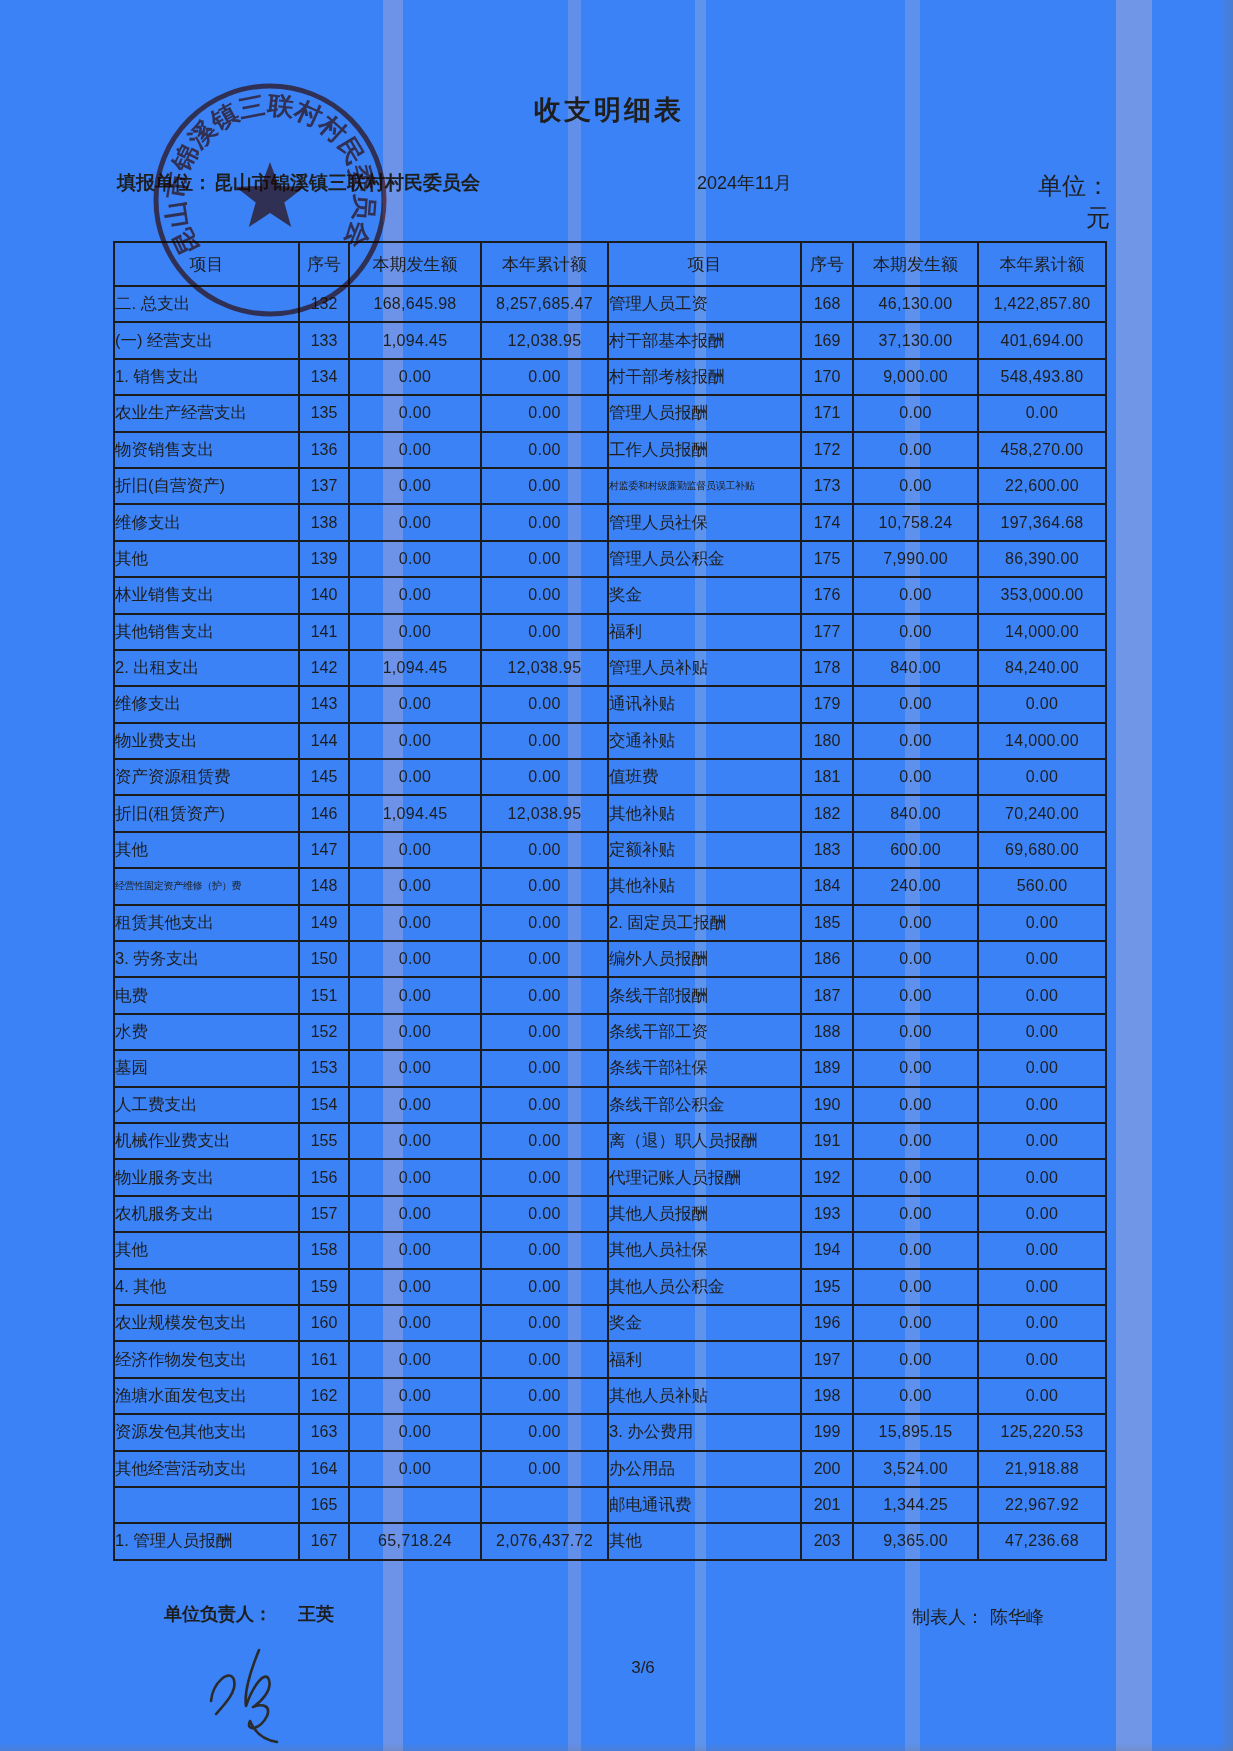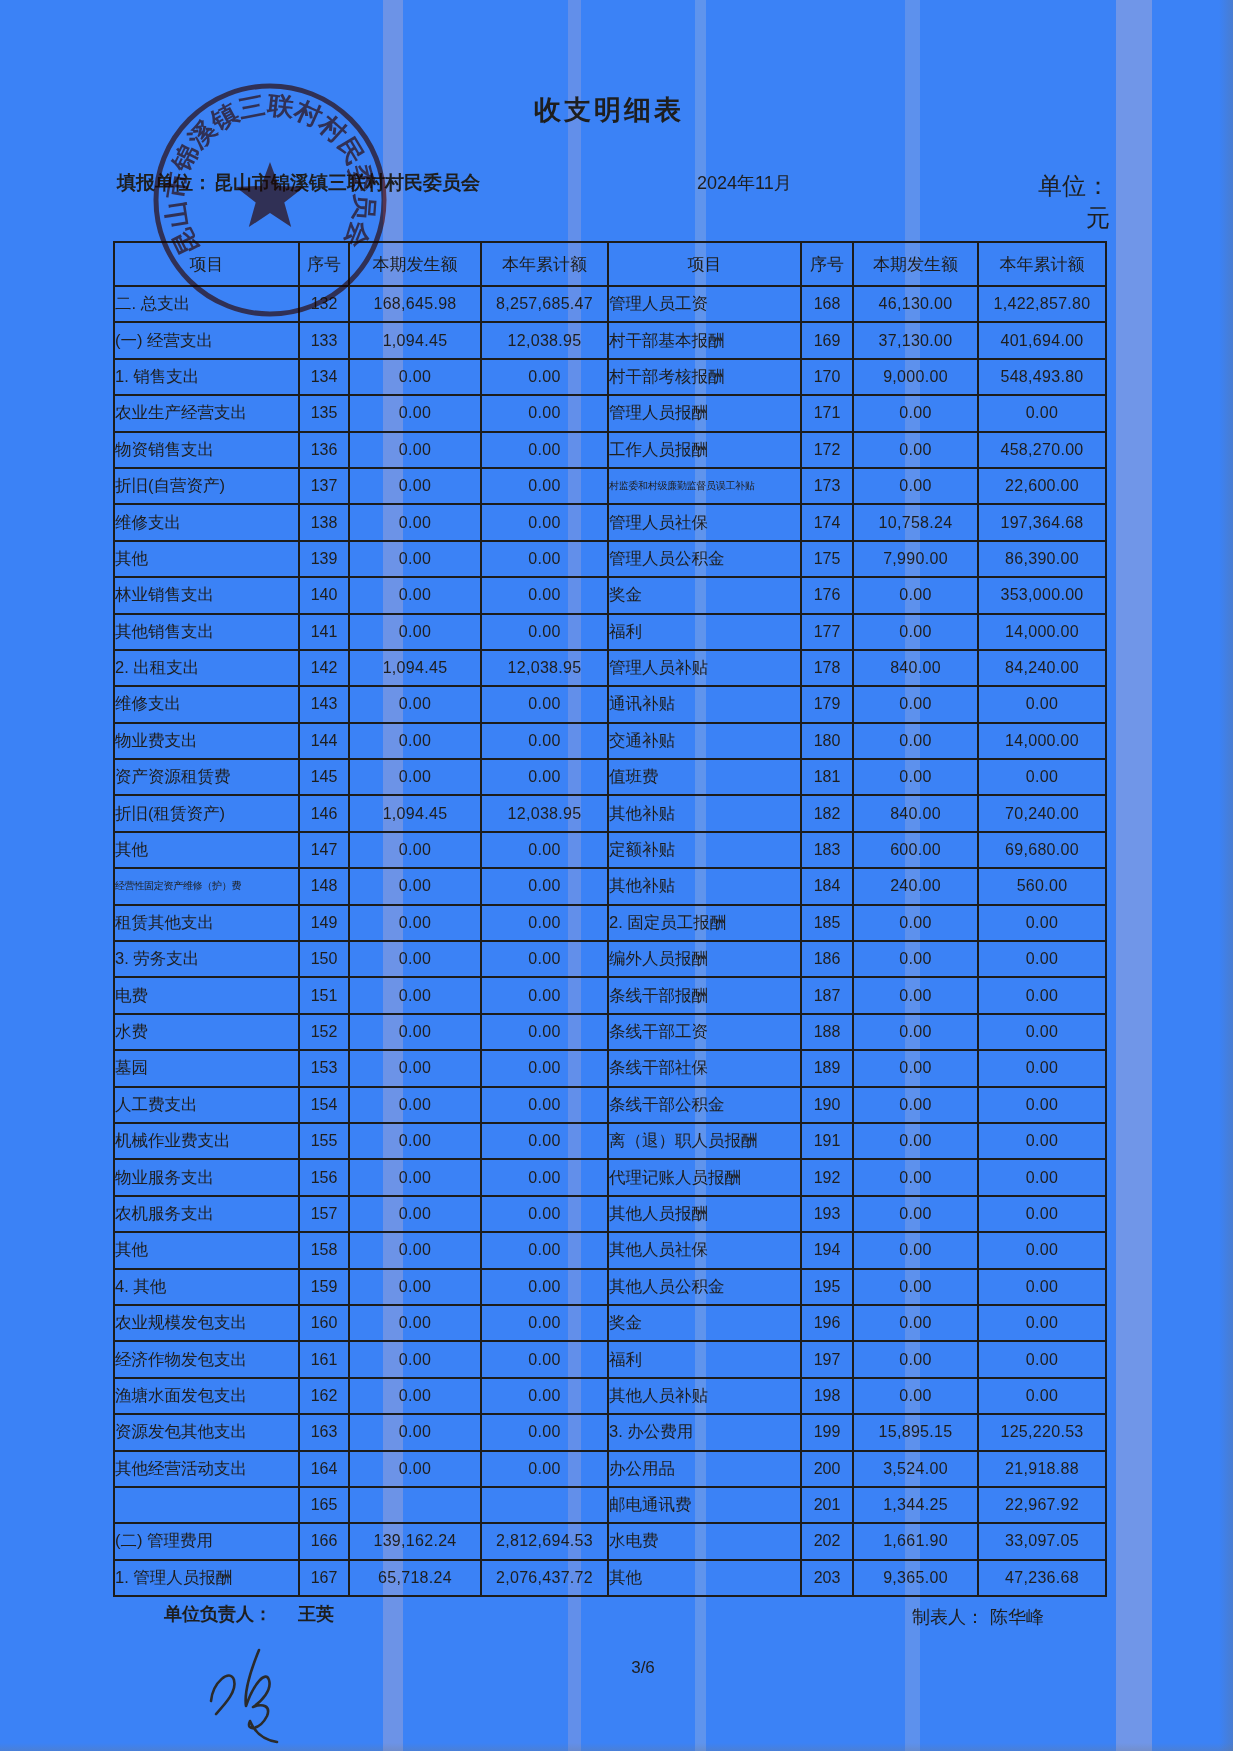--- a/index.html
+++ b/index.html
@@ -439,30 +439,20 @@
           <td class="item ind-l0"></td>
           <td class="no">165</td>
           <td class="amt"></td>
           <td class="amt"></td>
           <td class="item ind-r1">邮电通讯费</td>
           <td class="no">201</td>
           <td class="amt">1,344.25</td>
           <td class="amt">22,967.92</td>
         </tr>
         <tr>
-          <td class="item ind-l0">(二) 管理费用</td>
-          <td class="no">166</td>
-          <td class="amt">139,162.24</td>
-          <td class="amt">2,812,694.53</td>
-          <td class="item ind-r1">水电费</td>
-          <td class="no">202</td>
-          <td class="amt">1,661.90</td>
-          <td class="amt">33,097.05</td>
-        </tr>
-        <tr>
           <td class="item ind-l1">1. 管理人员报酬</td>
           <td class="no">167</td>
           <td class="amt">65,718.24</td>
           <td class="amt">2,076,437.72</td>
           <td class="item ind-r1">其他</td>
           <td class="no">203</td>
           <td class="amt">9,365.00</td>
           <td class="amt">47,236.68</td>
         </tr>
       </tbody>

